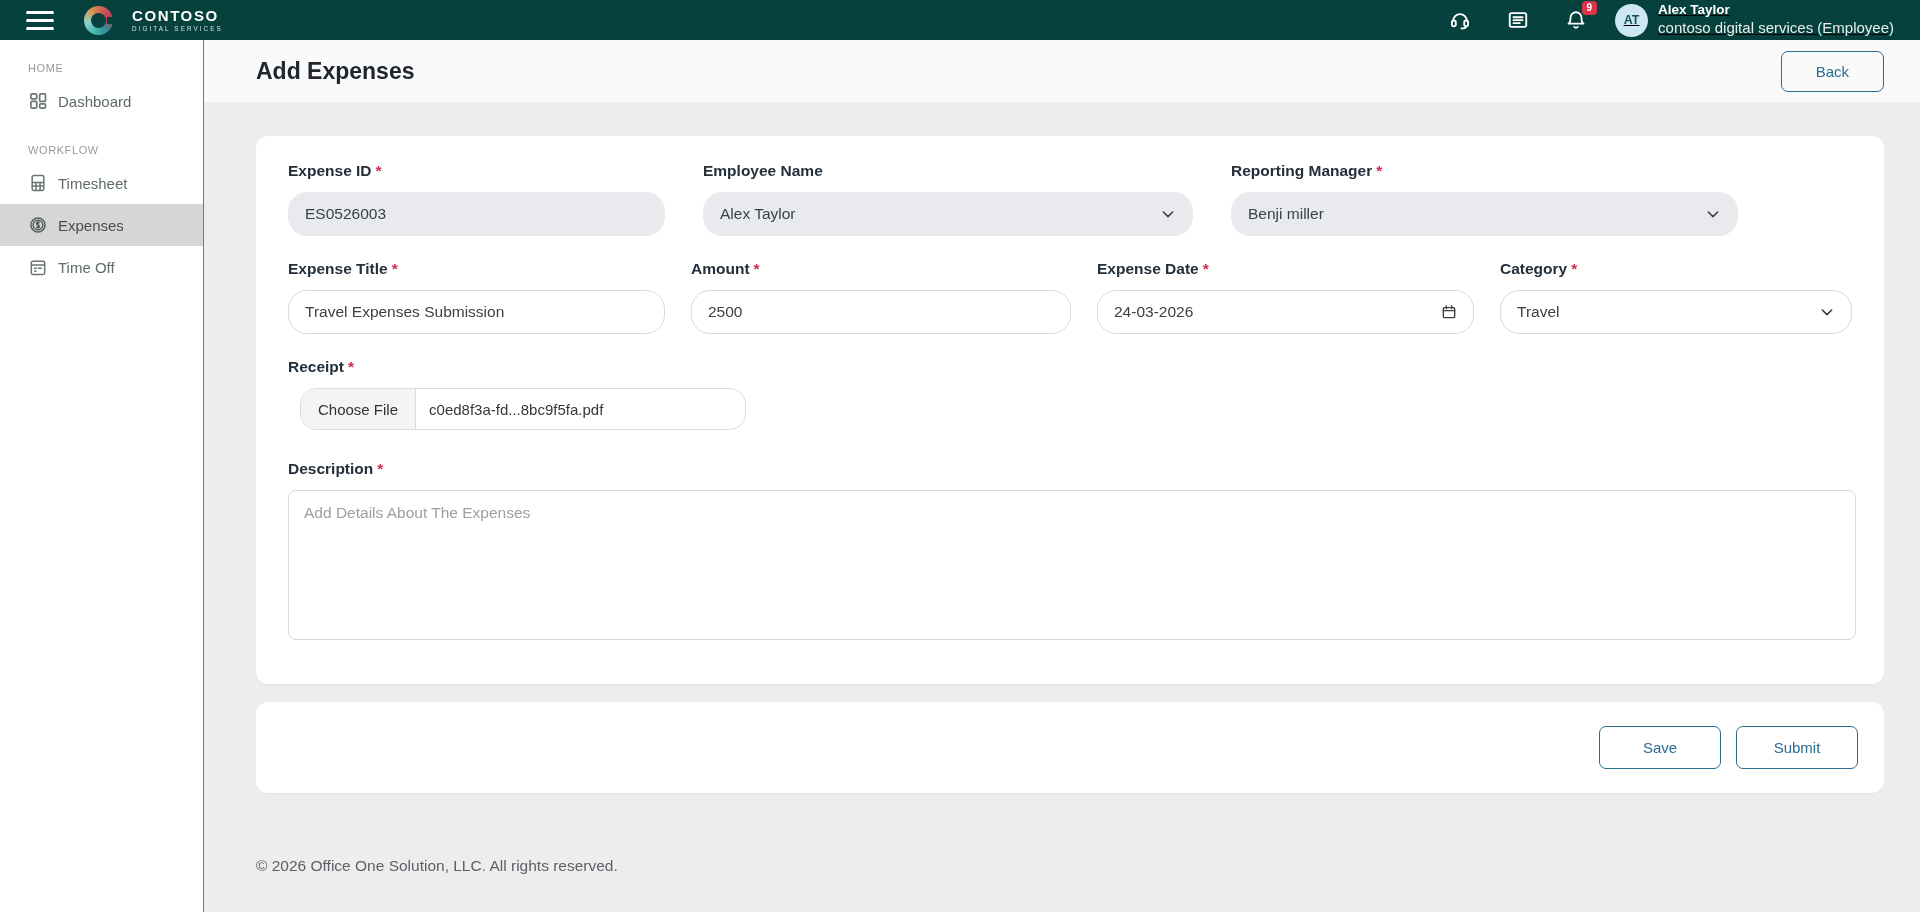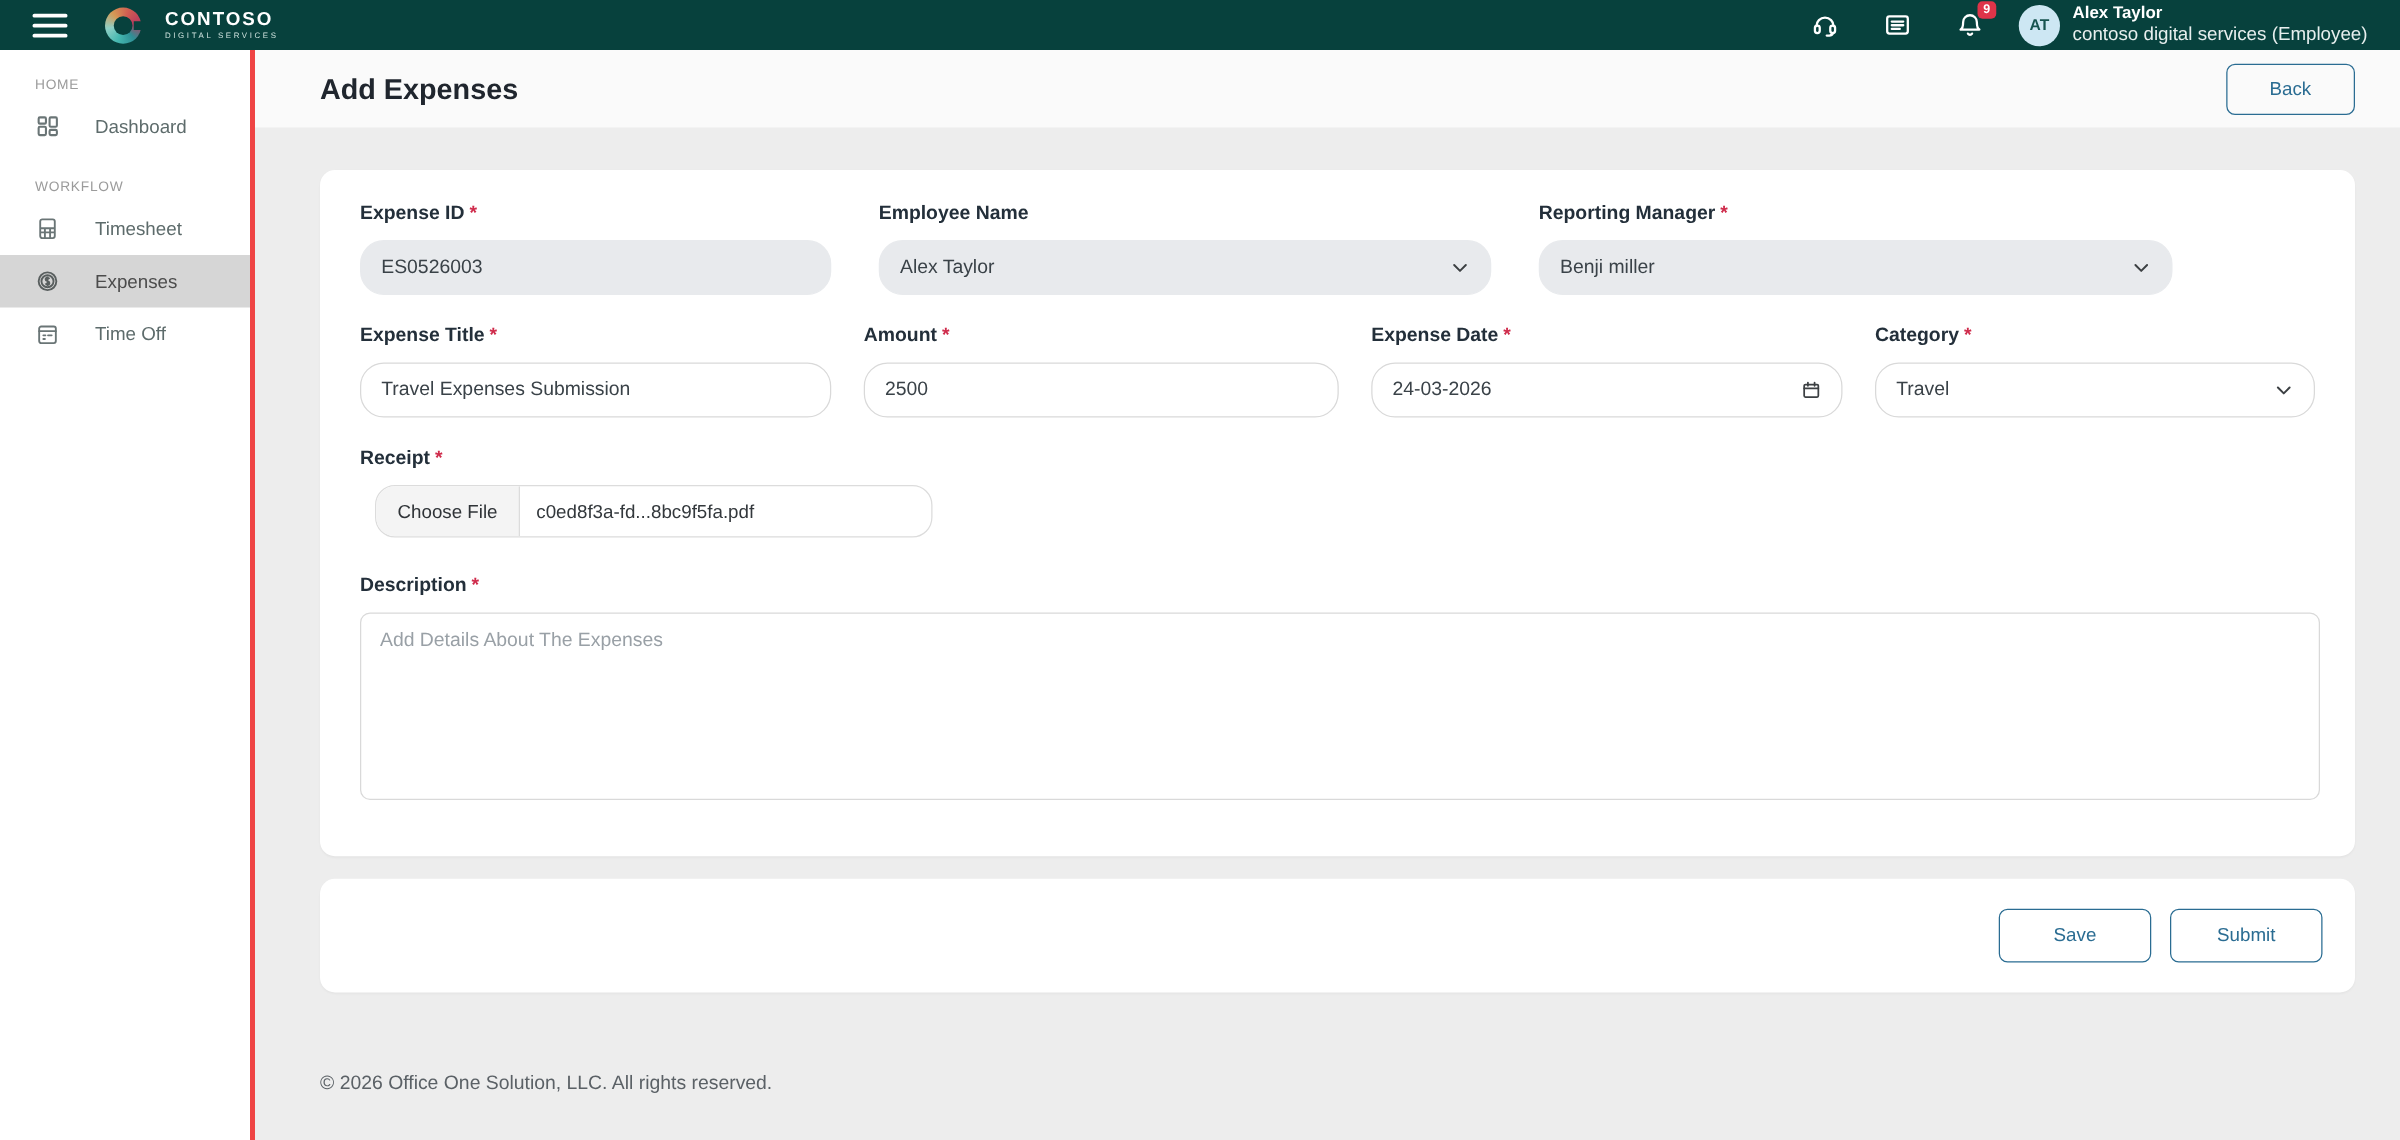--- a/index.html
+++ b/index.html
@@ -21,30 +21,30 @@
   .brand-tag { color:#cfe3df; font-size:6.3px; letter-spacing:2.1px; margin-top:3px; }
   .header-spacer { flex:1; }
   .header-icons { display:flex; align-items:center; gap:36px; margin-right:28px; }
   .hicon { width:22px; height:22px; color:#fff; cursor:pointer; position:relative; }
   .hicon svg { width:22px; height:22px; display:block; }
   .bell-wrap { position:relative; }
   .badge { position:absolute; top:-8px; right:-10px; background:#de3449; color:#fff;
     font-size:10px; font-weight:bold; padding:2px 5px; border-radius:4px; line-height:1; }
   .avatar { width:33px; height:33px; border-radius:50%; background:#cde7f3; color:#175450;
     display:flex; align-items:center; justify-content:center; font-size:12.5px; font-weight:bold; }
-  .user-block { display:flex; align-items:center; gap:10px; cursor:pointer; }
+  .user-block { display:flex; align-items:center; gap:10px; cursor:pointer;text-decoration:underline; }
   .user-text { display:flex; flex-direction:column; line-height:1.25; }
   .user-name { color:#fff; font-weight:bold; font-size:13.5px; }
   .user-sub { color:#e7efee; font-size:15px; }
 
   
   .sidebar { position:fixed; top:40px; left:0; width:204px; height:872px; background:#fff;
-    border-right:4px solid #ef4444; z-index:5; }
+    border-right:1px solid #ef4444; z-index:5; }
   .section-label { margin:22px 0 6px 28px; font-size:11px; color:#9b9b9b; letter-spacing:0.6px; }
-  .nav-item { display:flex; align-items:center; gap:28px; padding:10px 28px; height:42px;
+  .nav-item { display:flex; align-items:center; gap:10px; padding:10px 28px; height:42px;
     color:#5d6b6b; font-size:15px; cursor:pointer; }
   .nav-item .nicon { width:20px; height:20px; color:#6a7576; flex:0 0 auto; }
   .nav-item .nicon svg { width:20px; height:20px; display:block; }
   .nav-item.active { background:#d6d6d6; color:#4c4c4c; }
   .nav-item.active .nicon { color:#595f5f; }
 
   
   .main { margin-left:204px; padding-top:40px; width:1716px; }
   .title-bar { height:62px; background:#fafafa; display:flex; align-items:center;
     justify-content:space-between; padding:0 36px 0 52px; }

